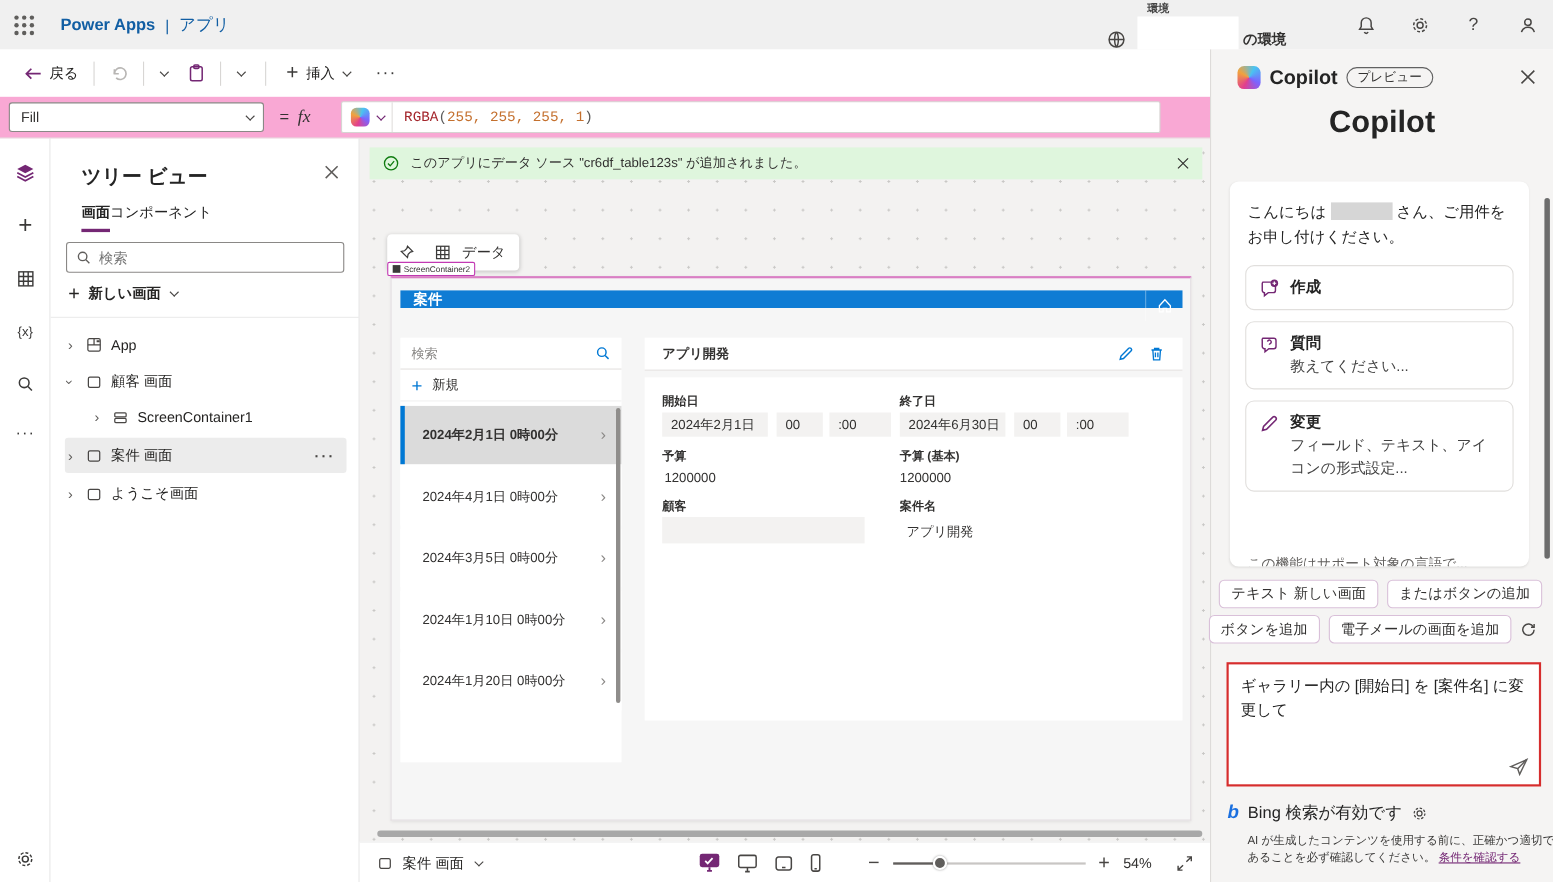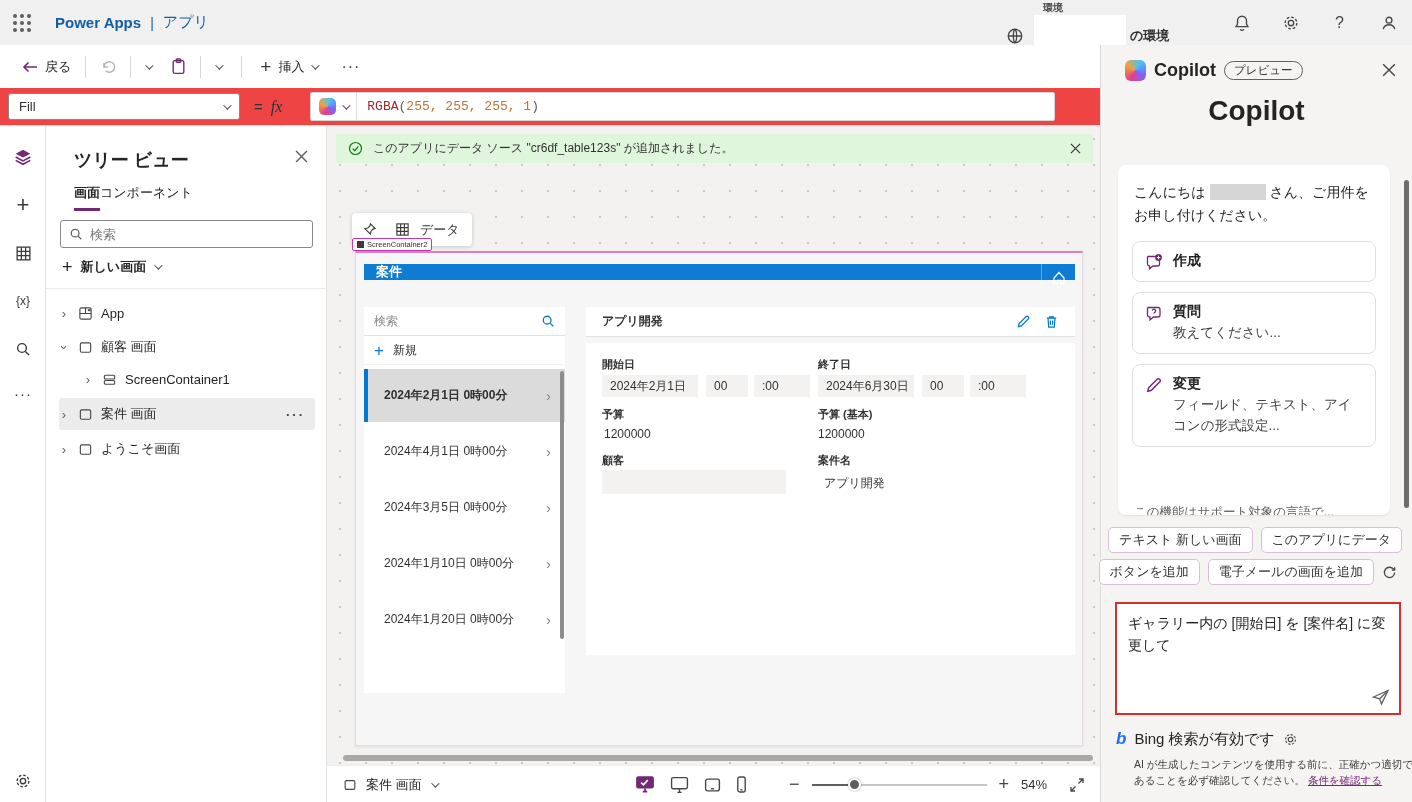--- a/index.html
+++ b/index.html
@@ -24,21 +24,21 @@
   
   .toolbar { left:0; top:45px; width:1100px; height:43px; background:#fff; display:flex; align-items:center; font-size:13px; color:#252423; }
   .tb-left { display:flex; align-items:center; gap:14px; padding-left:22px; }
   .tb-right { position:absolute; right:18px; top:45px; height:43px; display:flex; align-items:center; gap:26px; color:#742774; }
   .vdiv { width:1px; height:22px; background:#d8d6d4; }
   .disabled { color:#b8b6b4; }
   .chev { display:inline-block; width:6px; height:6px; border-right:1.4px solid currentColor; border-bottom:1.4px solid currentColor; transform:rotate(45deg) translateY(-2px); }
   .tb-item { display:flex; align-items:center; gap:7px; cursor:pointer; }
 
   
-  .fbar { left:0; top:88px; width:1100px; height:38px; background:#ef4444; border-bottom:1px solid #e4e2e0; display:flex; align-items:center; }
+  .fbar { left:0; top:88px; width:1100px; height:38px; background:#f9a8d4; border-bottom:1px solid #e4e2e0; display:flex; align-items:center; }
   .prop-dd { margin-left:8px; width:232px; height:27px; border:1px solid #8a8886; border-radius:3px; display:flex; align-items:center; justify-content:space-between; padding:0 10px; font-size:13px; color:#323130; background:#fff; }
   .eqfx { display:flex; align-items:center; gap:8px; margin-left:14px; font-size:15px; color:#323130; }
   .fx { font-style:italic; font-family:"Liberation Serif","DejaVu Serif",serif; font-size:16px; }
   .fwrap { margin-left:28px; flex:1; height:29px; border:1px solid #d6d4d2; border-radius:2px; display:flex; align-items:center; background:#fff; max-width:745px; }
   .cop-chip { display:flex; align-items:center; gap:6px; padding:0 8px; height:100%; border-right:1px solid #e1dfdd; color:#742774; }
   .cop-logo { width:17px; height:17px; border-radius:5px; background:conic-gradient(from 200deg,#e23f8d,#f1a23c,#49c3f2,#7b64ff,#e23f8d); }
   .formula { font-family:"Liberation Mono","DejaVu Sans Mono",monospace; font-size:13px; padding-left:10px; }
   .f-fn { color:#a4262c; } .f-num { color:#c4702e; } .f-par { color:#5a5a5a; }
   .fbar-chev { position:absolute; left:1070px; top:99px; color:#323130; }
 
@@ -631,21 +631,21 @@
           <div class="opt-title">変更</div>
           <div class="opt-desc">フィールド、テキスト、アイコンの形式設定...</div>
         </span>
       </div>
       <div class="cp-clip">この機能はサポート対象の言語で...</div>
     </div>
     <div class="cp-scroll"></div>
 
     <div class="chips-r1">
       <span class="chip">テキスト 新しい画面</span>
-      <span class="chip">このアプリにデータ</span>
+      <span class="chip">またはボタンの追加</span>
     </div>
     <div class="chips-r2">
       <span class="chip">ボタンを追加</span>
       <span class="chip">電子メールの画面を追加</span>
       <span class="refresh">
         <svg width="15" height="15" viewBox="0 0 16 16" fill="none" stroke="#484644" stroke-width="1.4">
             <path d="M12.8 5.2A5.5 5.5 0 1 0 13.5 8"></path>
             <path d="M13.5 2.5v3h-3"></path>
           </svg>
       </span>

